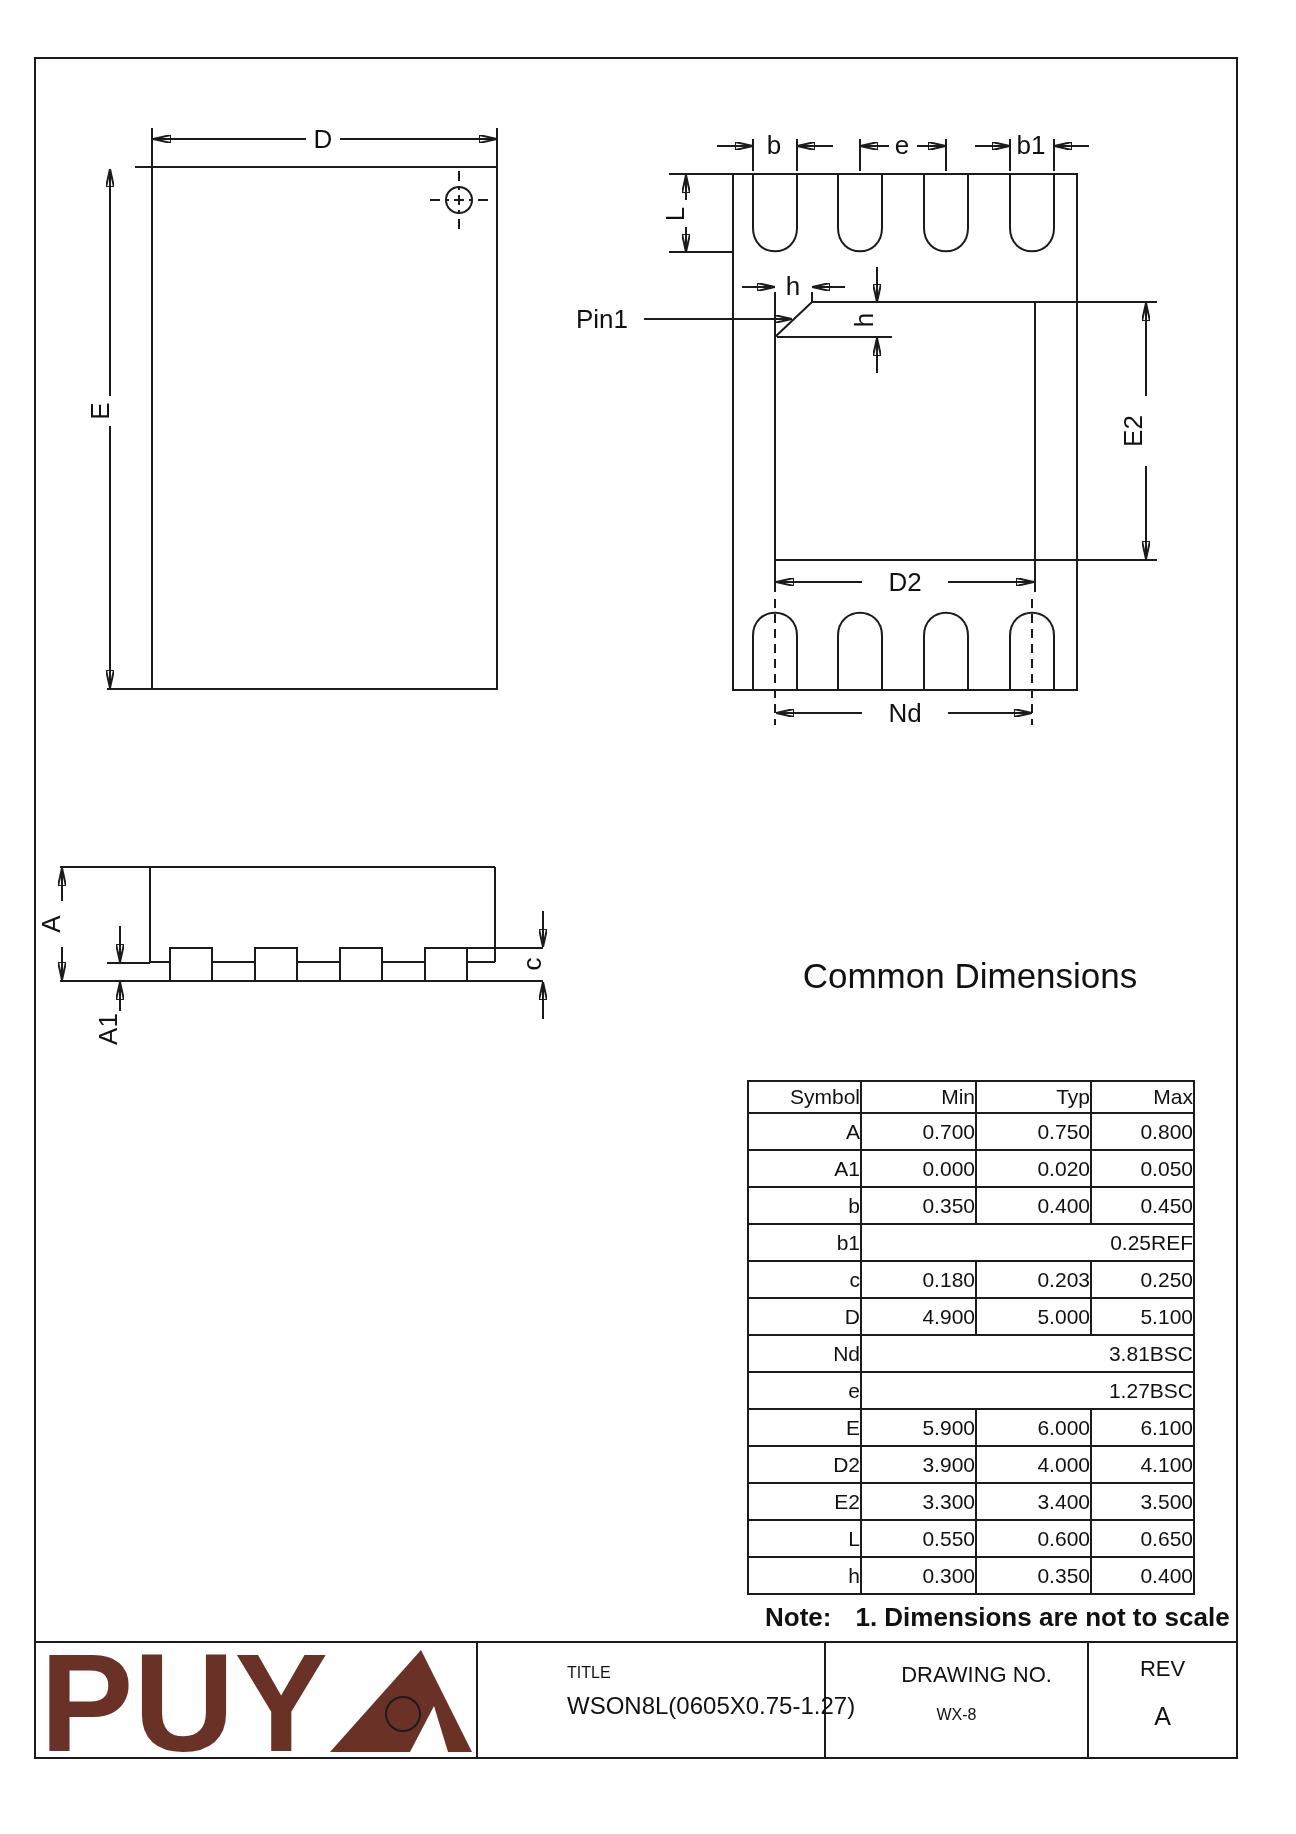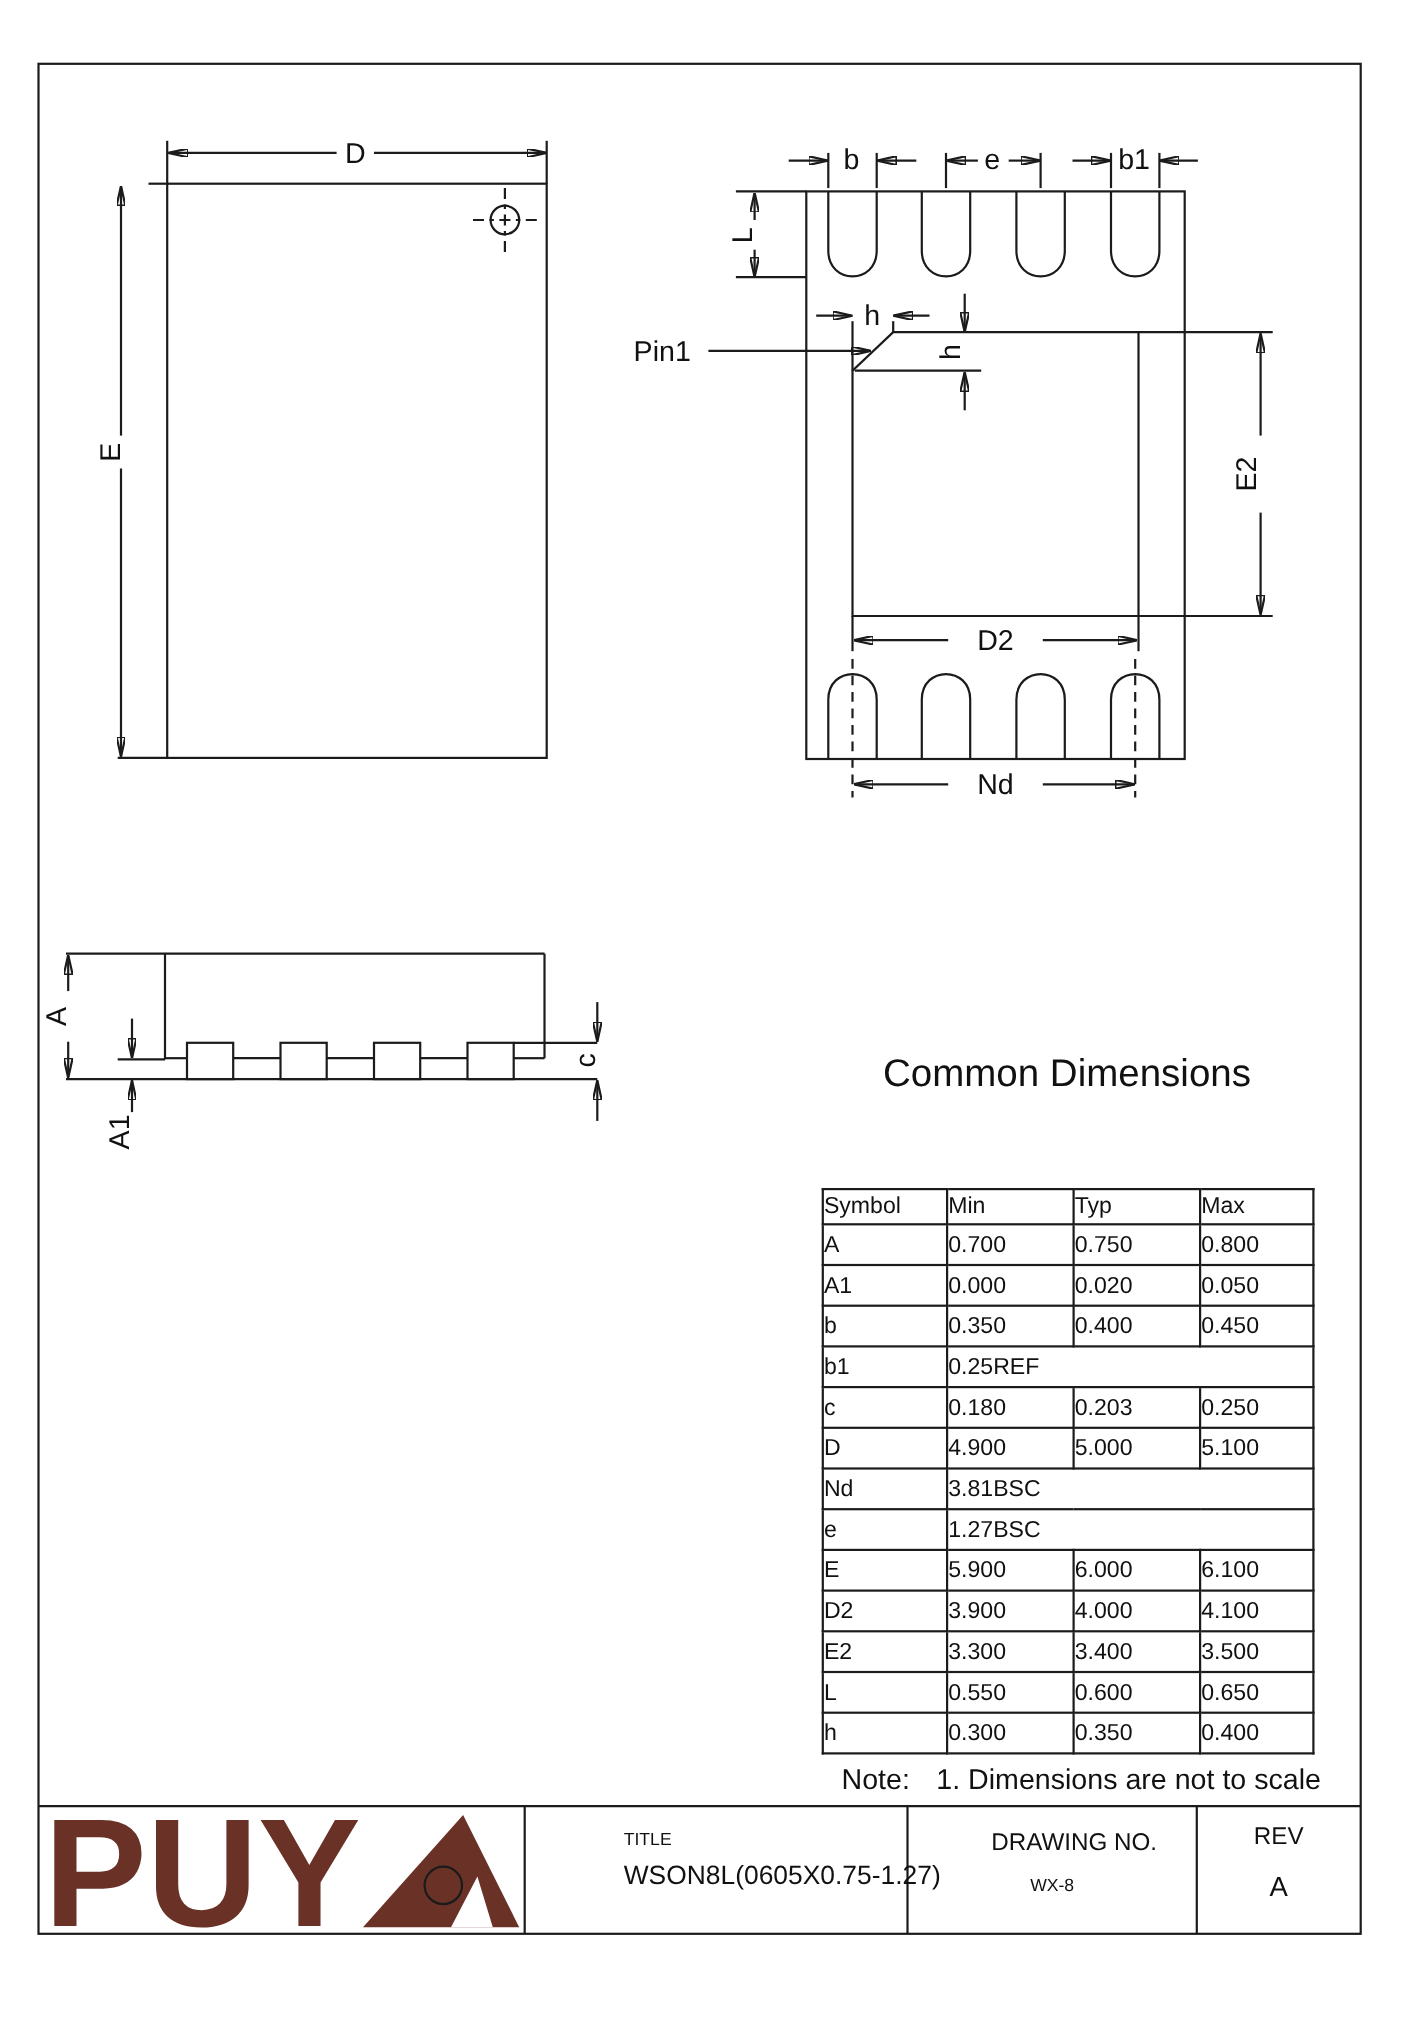--- a/index.html
+++ b/index.html
@@ -7,27 +7,27 @@
         font-family:"Liberation Sans", sans-serif;color:#111;}
   .abs{position:absolute;}
   svg.drawing{position:absolute;left:0;top:0;}
   svg.drawing line, svg.drawing path, svg.drawing rect, svg.drawing circle{
     stroke:#1b1b1b;stroke-width:2;fill:none;}
   svg.drawing .dash{stroke-dasharray:10 5 4 5;}
   svg.drawing .cdash{stroke-dasharray:9 6;}
   svg.drawing text{fill:#111;font-family:"Liberation Sans",sans-serif;font-size:26px;stroke:none;}
   svg.drawing .mid{text-anchor:middle;}
   .dim-table{border-collapse:collapse;table-layout:fixed;width:446px;
-    font-size:21px;text-align:left;color:#111;}
+    font-size:21px;text-align:right;color:#111;}
   .dim-table th,.dim-table td{border:2px solid #1b1b1b;padding:0;font-weight:normal;}
   .dim-table th{height:30px;}
   .dim-table td{height:35px;}
   .tbl-title{left:747px;top:956px;width:446px;text-align:center;font-size:35px;}
   .tbl-sub{left:747px;top:1052px;width:446px;text-align:center;font-size:20px;}
-  .note{left:765px;top:1602px;font-size:26px;white-space:nowrap;}
+  .note{left:765px;top:1602px;font-size:26px;white-space:nowrap;font-weight:bold;}
   .note .gap{margin-left:24px;}
   .tb-text{white-space:nowrap;}
 </style>
 </head>
 <body>
 
 <div class="page">
 
   <svg class="drawing" width="1296" height="1834" viewBox="0 0 1296 1834">
     <defs>

